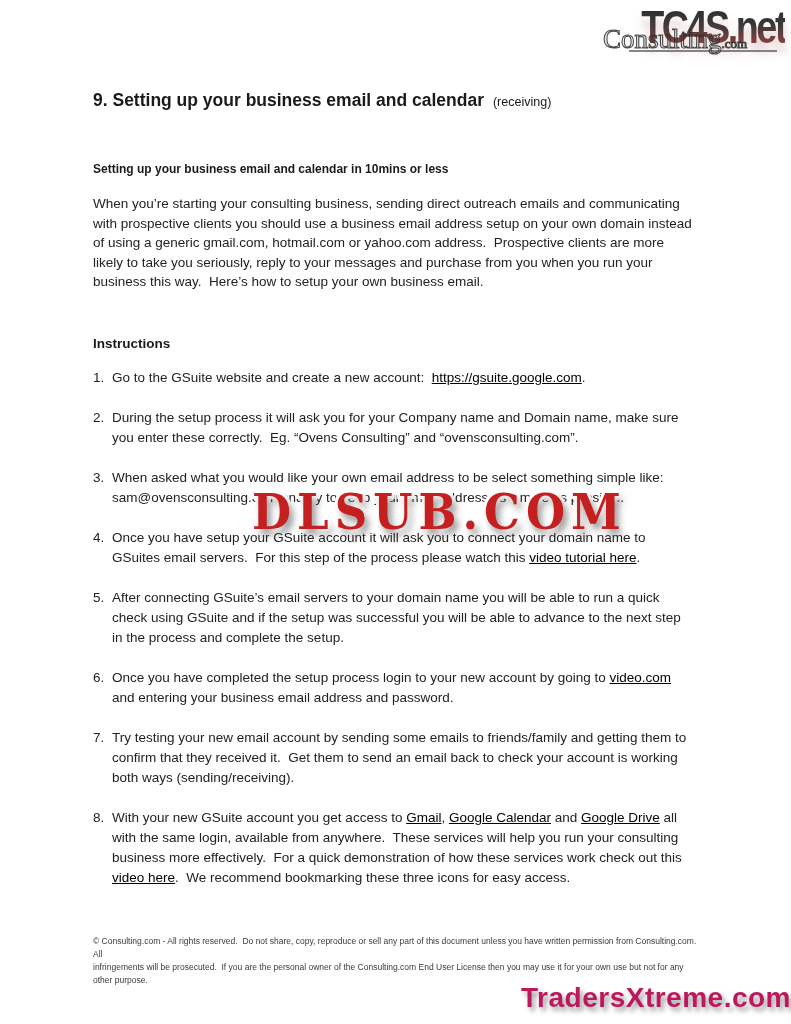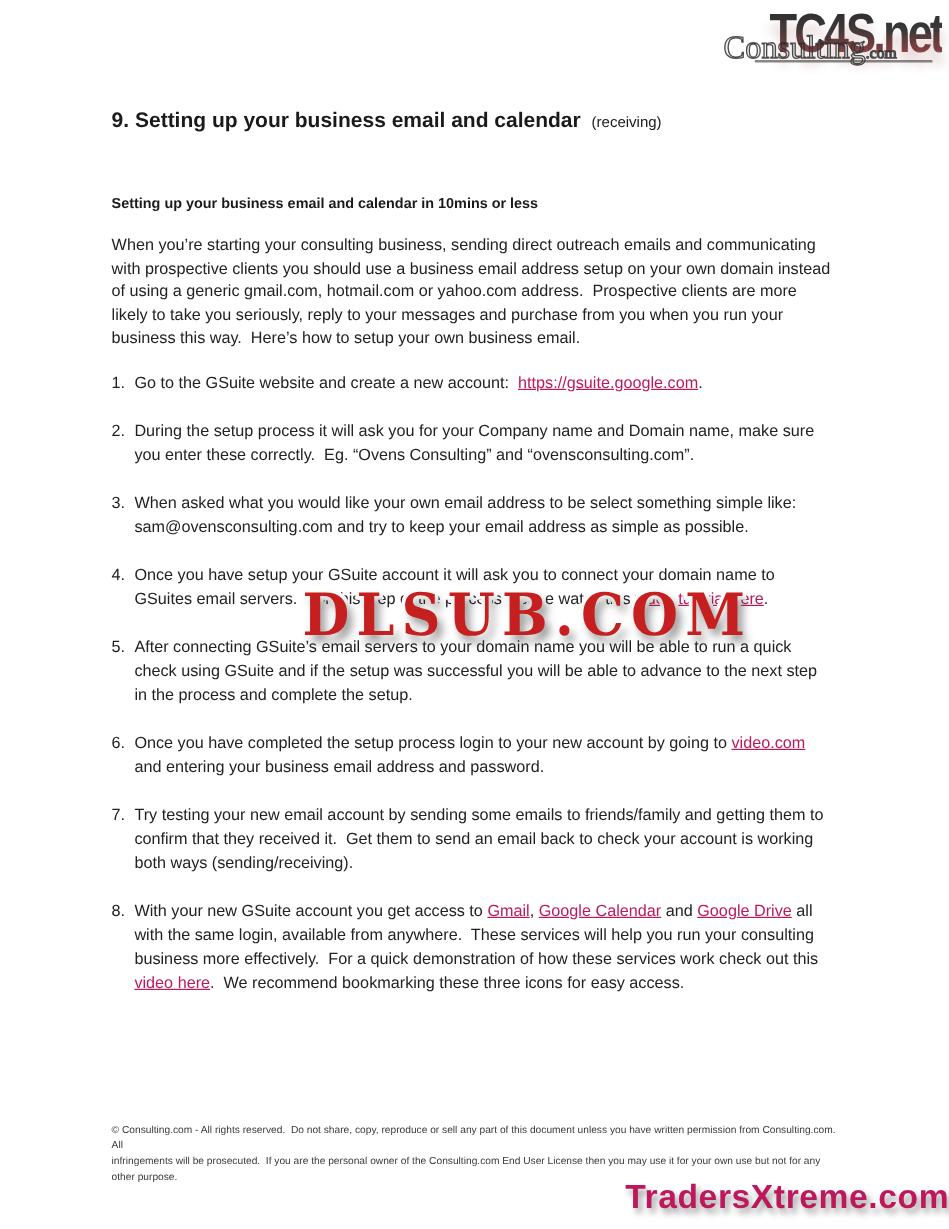--- a/index.html
+++ b/index.html
@@ -30,21 +30,21 @@
   .content { position:absolute; left:93px; top:0; width:601px; }
   .title { margin-top:90px; font-size:17.5px; font-weight:bold; color:#1a1a1a; }
   .title-suffix { font-size:12.5px; font-weight:normal; margin-left:9px; }
   .subtitle { margin-top:51px; font-size:12px; font-weight:bold; color:#1a1a1a; }
   .intro { margin-top:18px; font-size:13.5px; line-height:19.5px; white-space:pre-wrap; }
   .instructions { margin-top:44px; font-size:13.5px; font-weight:bold; color:#1a1a1a; }
   .steps { margin-top:17px; }
   .step { display:flex; margin-bottom:20px; font-size:13.5px; line-height:20px; }
   .step-num { flex:none; width:19px; }
   .step-body { white-space:pre-wrap; }
-  a.doclink { color:#be185d; text-decoration:underline; cursor:pointer; }
+  a.doclink { color:#000000; text-decoration:underline; cursor:pointer; }
 
   
   .wm-center {
     position:absolute; left:252px; top:484px; white-space:nowrap;
     font-family:"DejaVu Serif", serif; font-weight:bold; font-size:45px; letter-spacing:6px;
     color:#c51f1f; -webkit-text-stroke:6px #ffffff; paint-order:stroke fill;
     text-shadow:4px 5px 7px rgba(70,70,70,0.55);
     transform:scaleY(1.08); transform-origin:left top;
   }
   .wm-bottom {
@@ -71,20 +71,21 @@
     <div class="logo-underline"></div>
   </div>
 
   <div class="content">
     <h1 class="title"><span>9. Setting up your business email and calendar</span><span class="title-suffix">(receiving)</span></h1>
 
     <h2 class="subtitle">Setting up your business email and calendar in 10mins or less</h2>
 
     <p class="intro">When you’re starting your consulting business, sending direct outreach emails and communicating with prospective clients you should use a business email address setup on your own domain instead of using a generic gmail.com, hotmail.com or yahoo.com address.  Prospective clients are more likely to take you seriously, reply to your messages and purchase from you when you run your business this way.  Here’s how to setup your own business email.</p>
 
+    <h3 class="instructions">Instructions</h3>
 
     <div class="steps">
         <div class="step">
           <span class="step-num">1.</span>
           <span class="step-body"><span>Go to the GSuite website and create a new account:  </span><a class="doclink" href="#">https://gsuite.google.com</a><span>.</span></span>
         </div>
         <div class="step">
           <span class="step-num">2.</span>
           <span class="step-body"><span>During the setup process it will ask you for your Company name and Domain name, make sure you enter these correctly.  Eg. “Ovens Consulting” and “ovensconsulting.com”.</span></span>
         </div>

